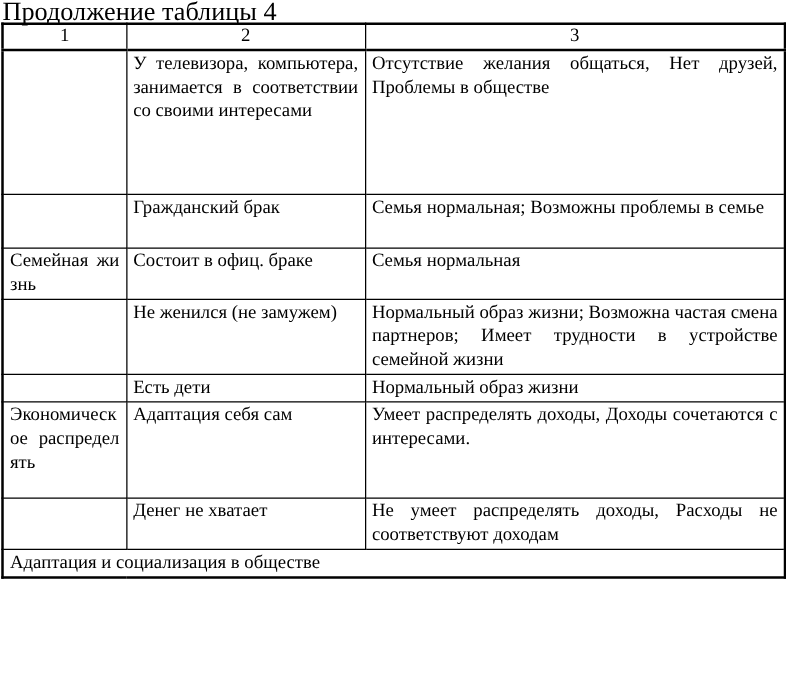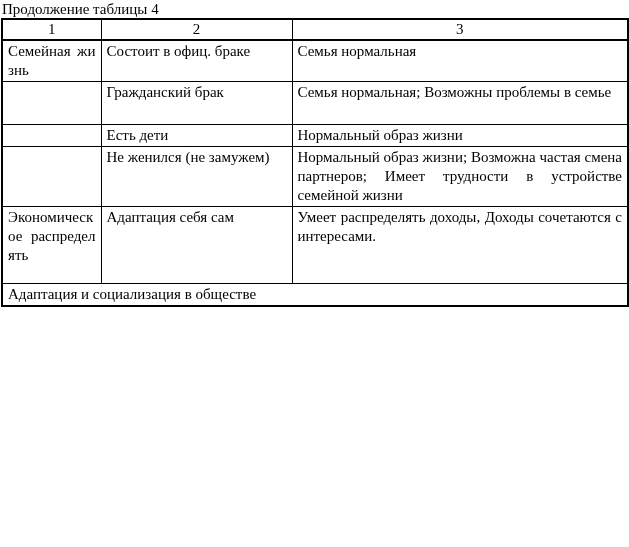--- a/index.html
+++ b/index.html
@@ -11,21 +11,21 @@
   }
   .page {
     width: 629px;
     height: 547px;
     box-sizing: border-box;
     padding: 1px 1px 0 1px;
     background: #ffffff;
     overflow: hidden;
   }
   .caption {
-    font-size: 15px;
+    font-size: 21px;
     line-height: 16px;
     padding-left: 1px;
     margin-bottom: 1px;
     white-space: nowrap;
   }
   table.doc-table {
     border-collapse: collapse;
     table-layout: fixed;
     width: 626px;
     border: 2px solid #000000;
@@ -72,52 +72,62 @@
         <col class="c3">
       </colgroup>
 
     <tbody>
         <tr class="hdr" style="height:20px">
       <td>1</td>
       <td>2</td>
       <td>3</td>
     </tr>
 
+    <tr style="height:115px">
+      <td class="cat"></td>
+      <td>У телевизора, компьютера, занимается в соответствии со своими интересами</td>
+      <td>Отсутствие желания общаться, Нет друзей, Проблемы в обществе</td>
+    </tr>
 
+
+    <tr style="height:43px">
+      <td class="cat"></td>
+      <td>Гражданский брак</td>
+      <td>Семья нормальная; Возможны проблемы в семье</td>
+    </tr>
 
     <tr style="height:38px">
       <td class="cat">Семейная жизнь</td>
       <td>Состоит в офиц. браке</td>
       <td>Семья нормальная</td>
     </tr>
 
-    <tr style="height:43px">
+    <tr style="height:60px">
       <td class="cat"></td>
-      <td>Гражданский брак</td>
-      <td>Семья нормальная; Возможны проблемы в семье</td>
+      <td>Не женился (не замужем)</td>
+      <td>Нормальный образ жизни; Возможна частая смена партнеров; Имеет трудности в устройстве семейной жизни</td>
     </tr>
 
     <tr style="height:18px">
       <td class="cat"></td>
       <td>Есть дети</td>
       <td>Нормальный образ жизни</td>
     </tr>
 
-    <tr style="height:60px">
-      <td class="cat"></td>
-      <td>Не женился (не замужем)</td>
-      <td>Нормальный образ жизни; Возможна частая смена партнеров; Имеет трудности в устройстве семейной жизни</td>
-    </tr>
-
     <tr style="height:77px">
       <td class="cat">Экономическое распределять</td>
       <td>Адаптация себя сам</td>
       <td>Умеет распределять доходы, Доходы сочетаются с интересами.</td>
     </tr>
 
+    <tr style="height:41px">
+      <td class="cat"></td>
+      <td>Денег не хватает</td>
+      <td>Не умеет распределять доходы, Расходы не соответствуют доходам</td>
+    </tr>
 
 
     <tr style="height:19px">
       <td class="footer-cell" colspan="3">Адаптация и социализация в обществе</td>
     </tr>
   </tbody>
     </table>
 
 </div>
 

